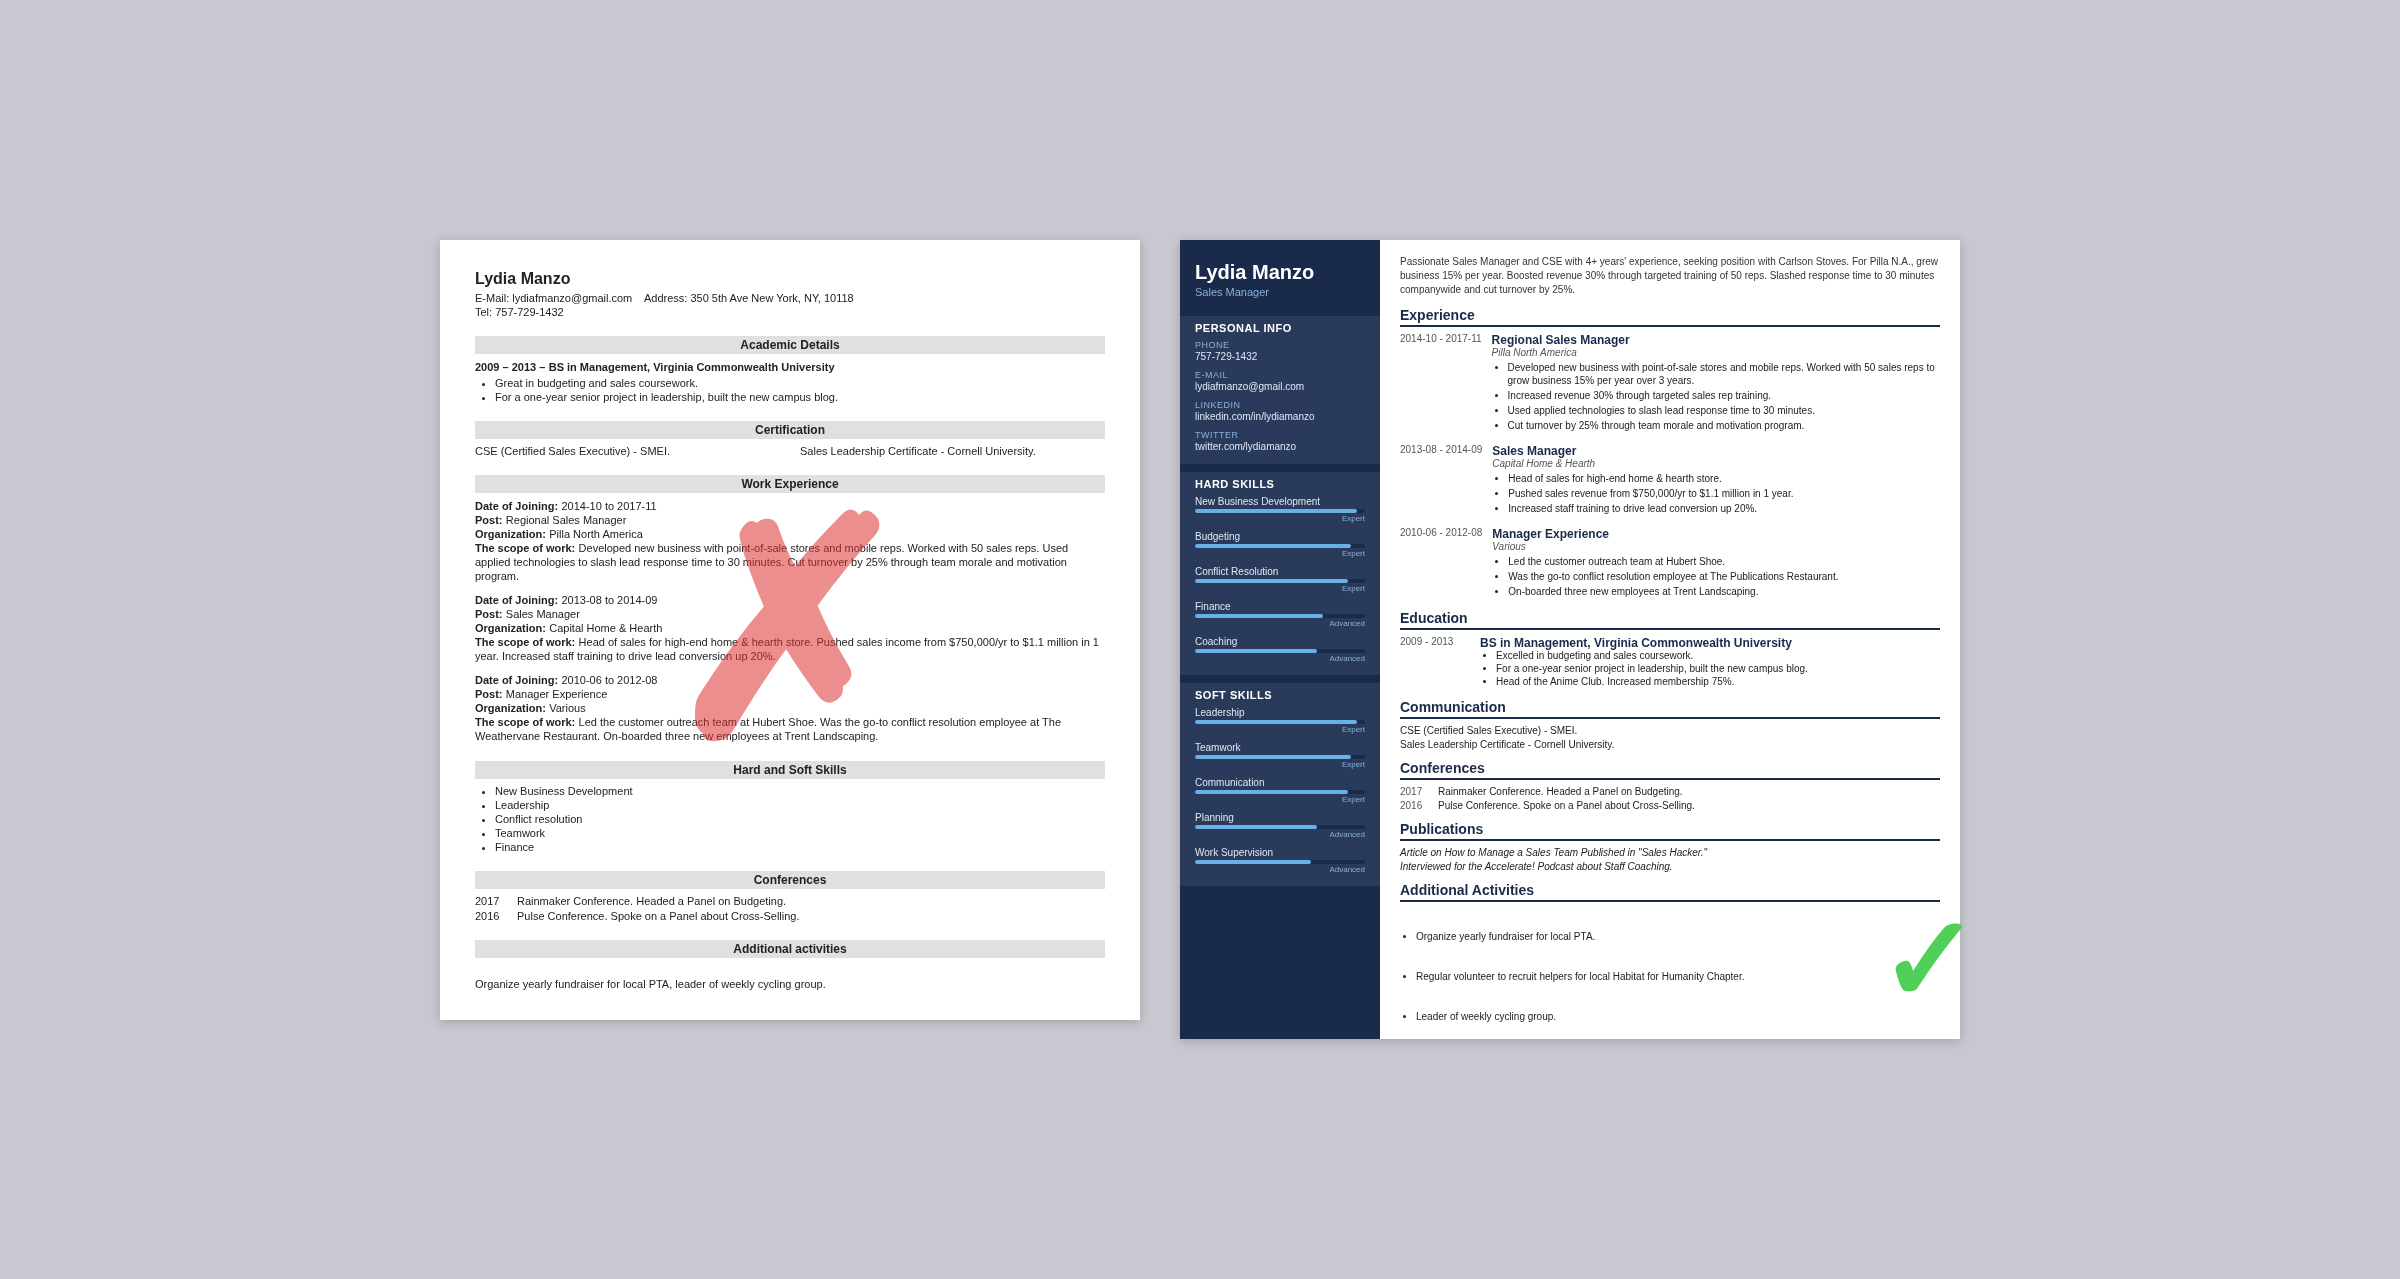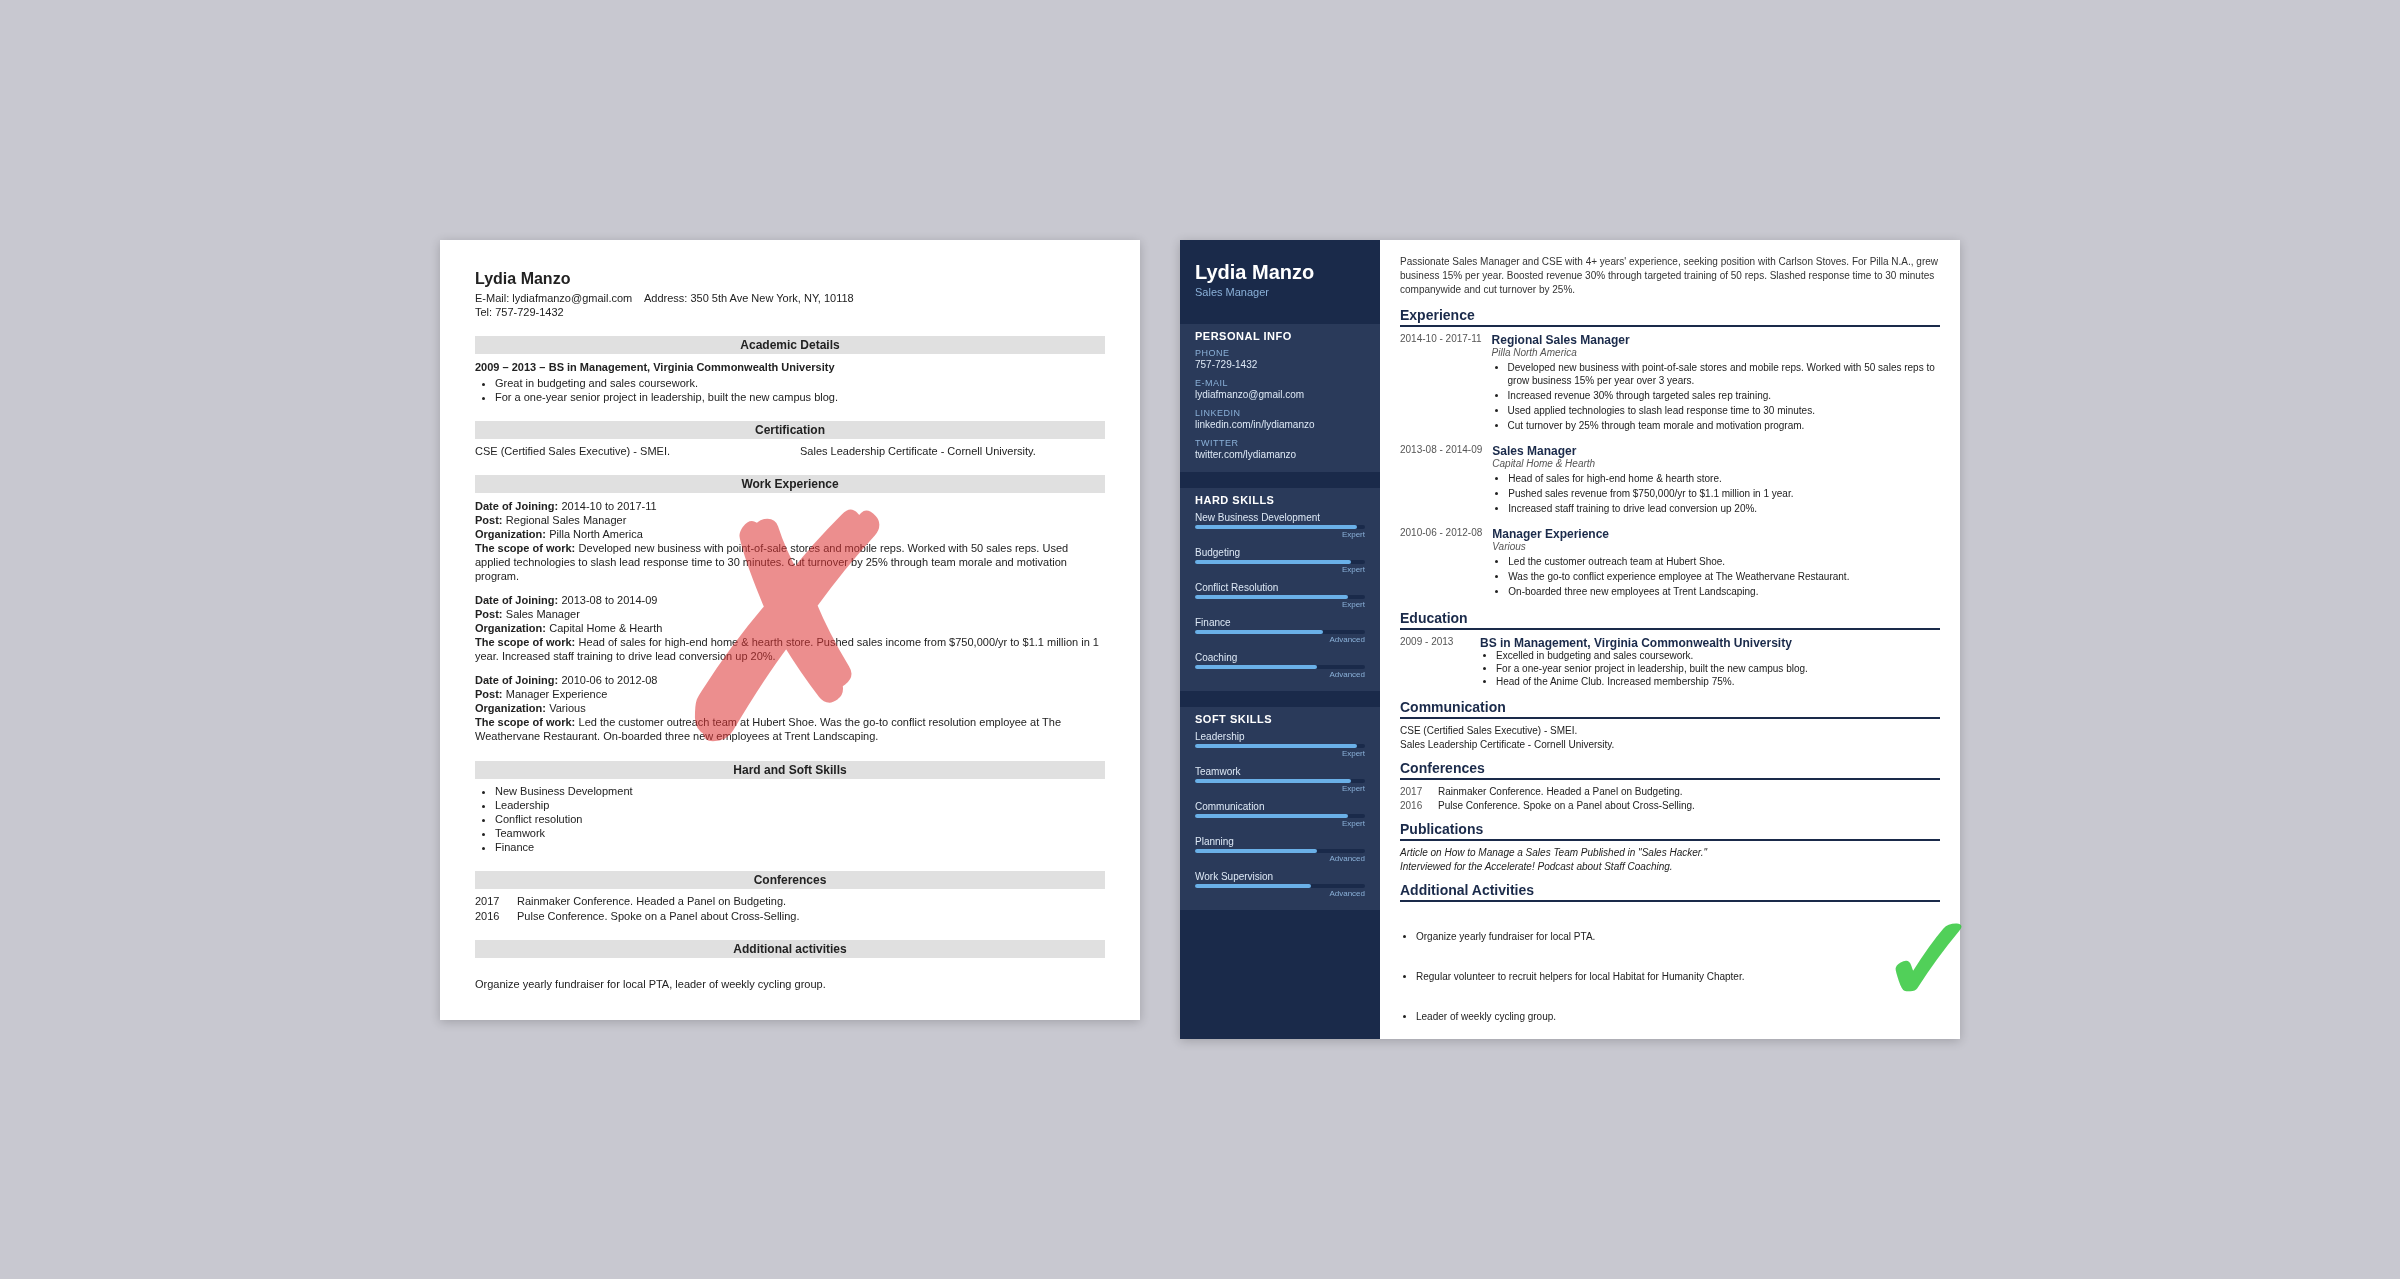--- a/index.html
+++ b/index.html
@@ -110,21 +110,21 @@
       line-height: 1.2;
     }
     .sidebar-title {
       font-size: 11px;
       color: #8ab0d8;
       margin-top: 2px;
     }
     .sidebar-section {
       background: #2a3a5a;
       padding: 6px 15px 4px;
-      margin-top: 16px;
+      margin-top: 8px;
     }
     .sidebar-section-title {
       font-size: 11px;
       font-weight: bold;
       color: #fff;
       text-transform: uppercase;
       letter-spacing: 0.5px;
       margin-bottom: 6px;
     }
     .personal-field { margin-bottom: 8px; }
@@ -407,21 +407,21 @@
       </div>
 
       <div class="exp-entry">
         <div class="exp-header">
           <div class="exp-dates">2010-06 - 2012-08</div>
           <div class="exp-right">
             <div class="exp-title">Manager Experience</div>
             <div class="exp-company">Various</div>
             <ul class="exp-bullets">
               <li>Led the customer outreach team at Hubert Shoe.</li>
-              <li>Was the go-to conflict experience employee at The Weathervane Restaurant.</li>
+              <li>Was the go-to conflict resolution employee at The Publications Restaurant.</li>
               <li>On-boarded three new employees at Trent Landscaping.</li>
             </ul>
           </div>
         </div>
       </div>
 
       <div class="main-section-title">Education</div>
       <div class="edu-entry">
         <div class="edu-header">
           <div class="edu-dates">2009 - 2013</div>

